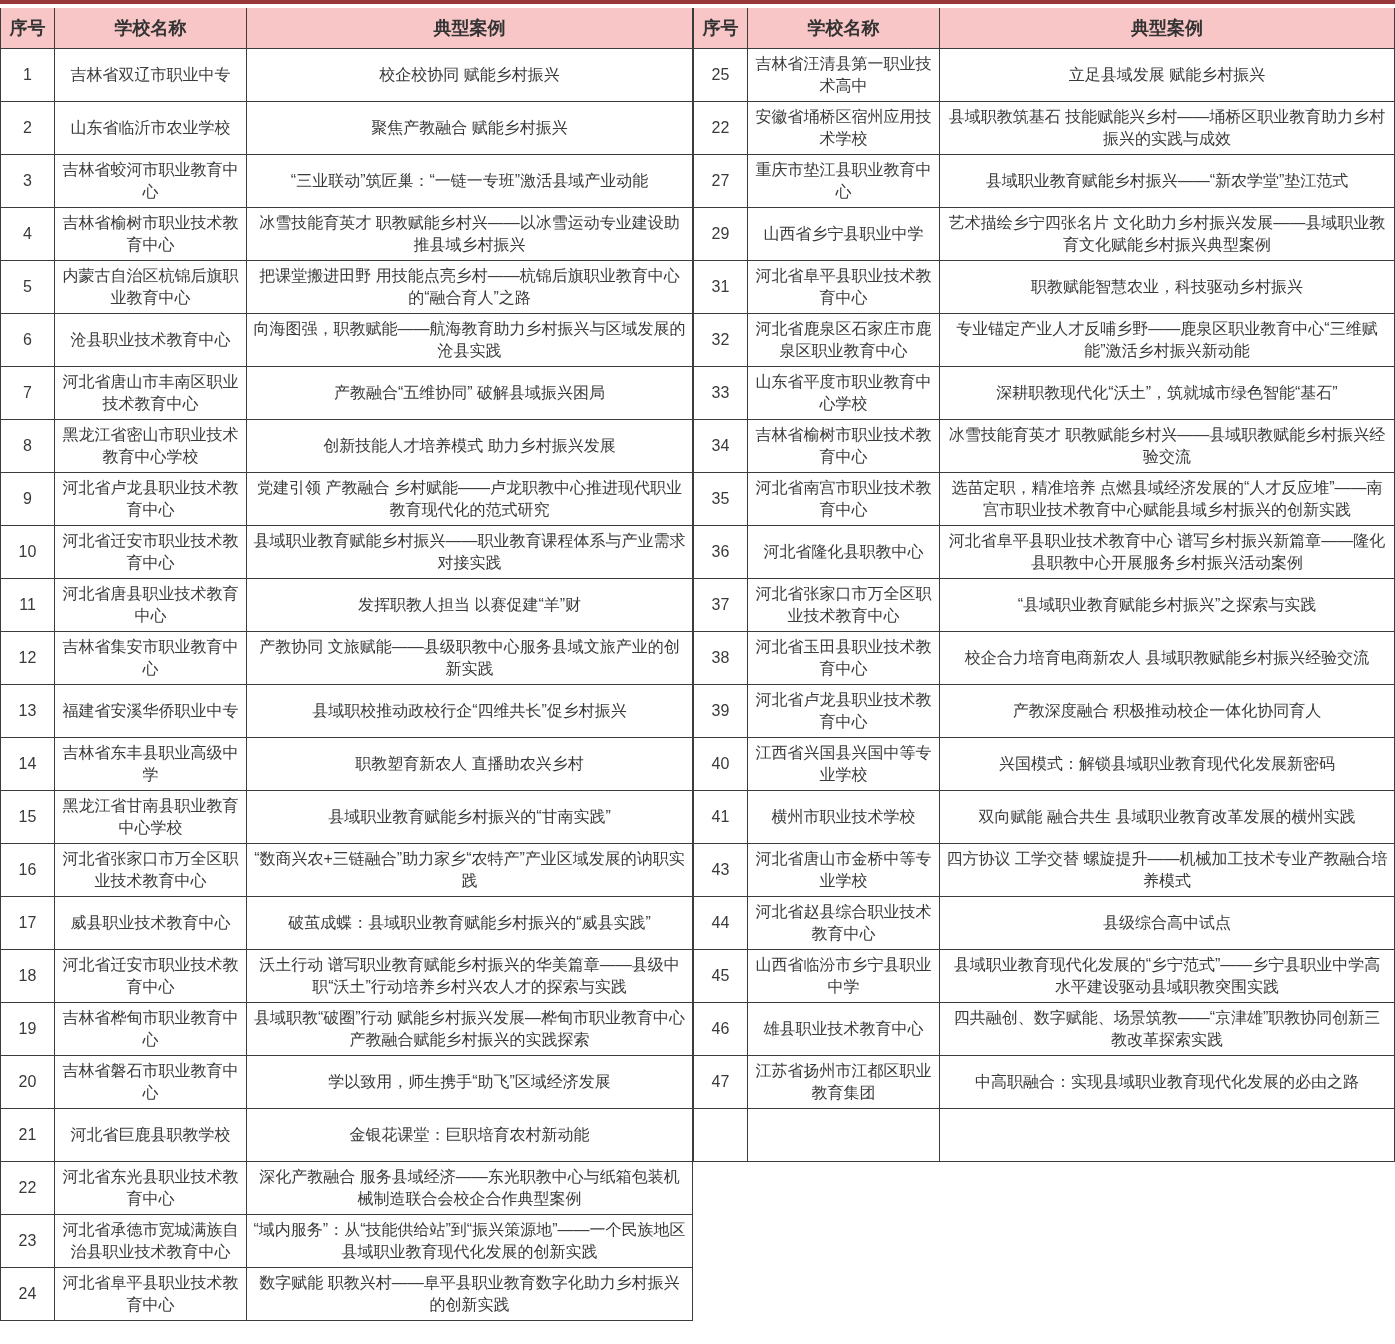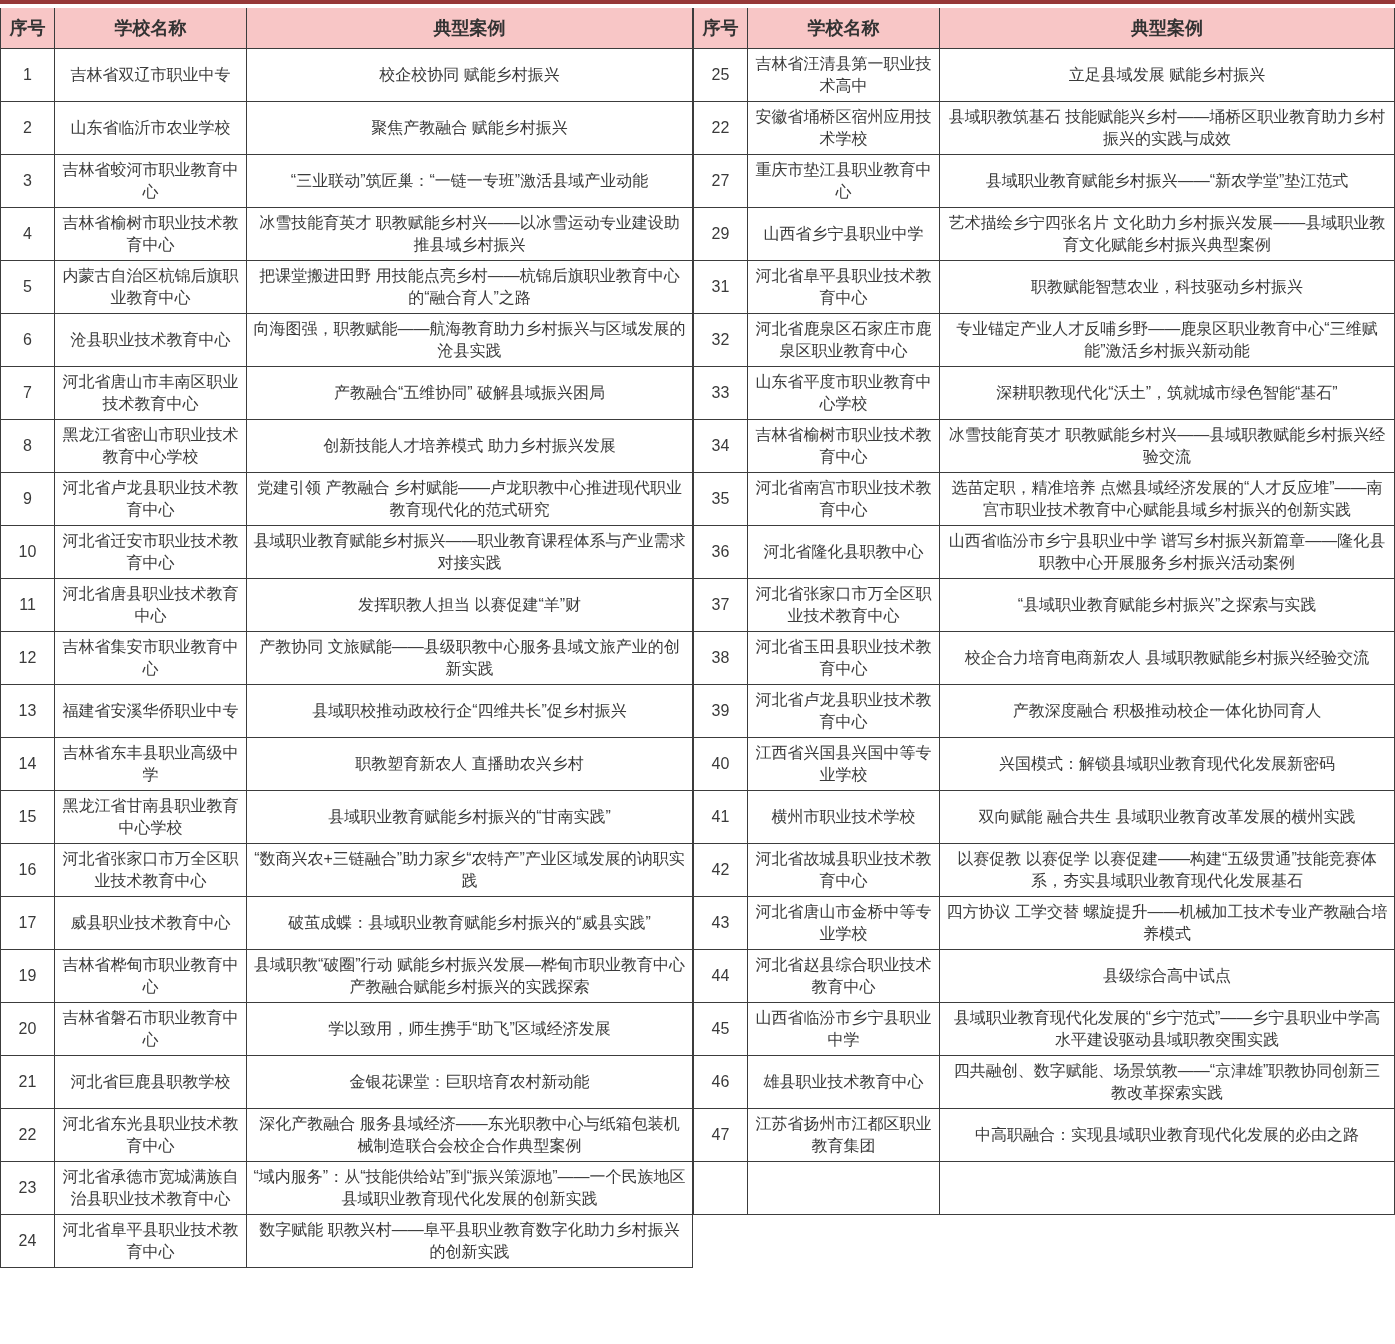--- a/index.html
+++ b/index.html
@@ -157,20 +157,25 @@
             <td class="cell-no">16</td>
             <td class="cell-school">河北省张家口市万全区职业技术教育中心</td>
             <td class="cell-case">“数商兴农+三链融合”助力家乡“农特产”产业区域发展的讷职实践</td>
           </tr>
           <tr class="data-row">
             <td class="cell-no">17</td>
             <td class="cell-school">威县职业技术教育中心</td>
             <td class="cell-case">破茧成蝶：县域职业教育赋能乡村振兴的“威县实践”</td>
           </tr>
           <tr class="data-row">
+            <td class="cell-no">18</td>
+            <td class="cell-school">河北省迁安市职业技术教育中心</td>
+            <td class="cell-case">沃土行动 谱写职业教育赋能乡村振兴的华美篇章——县级中职“沃土”行动培养乡村兴农人才的探索与实践</td>
+          </tr>
+          <tr class="data-row">
             <td class="cell-no">19</td>
             <td class="cell-school">吉林省桦甸市职业教育中心</td>
             <td class="cell-case">县域职教“破圈”行动 赋能乡村振兴发展—桦甸市职业教育中心产教融合赋能乡村振兴的实践探索</td>
           </tr>
           <tr class="data-row">
             <td class="cell-no">20</td>
             <td class="cell-school">吉林省磐石市职业教育中心</td>
             <td class="cell-case">学以致用，师生携手“助飞”区域经济发展</td>
           </tr>
           <tr class="data-row">
@@ -251,21 +256,21 @@
             <td class="cell-case">冰雪技能育英才 职教赋能乡村兴——县域职教赋能乡村振兴经验交流</td>
           </tr>
           <tr class="data-row">
             <td class="cell-no">35</td>
             <td class="cell-school">河北省南宫市职业技术教育中心</td>
             <td class="cell-case">选苗定职，精准培养 点燃县域经济发展的“人才反应堆”——南宫市职业技术教育中心赋能县域乡村振兴的创新实践</td>
           </tr>
           <tr class="data-row">
             <td class="cell-no">36</td>
             <td class="cell-school">河北省隆化县职教中心</td>
-            <td class="cell-case">山西省临汾市乡宁县职业中学 谱写乡村振兴新篇章——隆化县职教中心开展服务乡村振兴活动案例</td>
+            <td class="cell-case">河北省阜平县职业技术教育中心 谱写乡村振兴新篇章——隆化县职教中心开展服务乡村振兴活动案例</td>
           </tr>
           <tr class="data-row">
             <td class="cell-no">37</td>
             <td class="cell-school">河北省张家口市万全区职业技术教育中心</td>
             <td class="cell-case">“县域职业教育赋能乡村振兴”之探索与实践</td>
           </tr>
           <tr class="data-row">
             <td class="cell-no">38</td>
             <td class="cell-school">河北省玉田县职业技术教育中心</td>
             <td class="cell-case">校企合力培育电商新农人 县域职教赋能乡村振兴经验交流</td>
@@ -279,25 +284,20 @@
             <td class="cell-no">40</td>
             <td class="cell-school">江西省兴国县兴国中等专业学校</td>
             <td class="cell-case">兴国模式：解锁县域职业教育现代化发展新密码</td>
           </tr>
           <tr class="data-row">
             <td class="cell-no">41</td>
             <td class="cell-school">横州市职业技术学校</td>
             <td class="cell-case">双向赋能 融合共生 县域职业教育改革发展的横州实践</td>
           </tr>
           <tr class="data-row">
-            <td class="cell-no">42</td>
-            <td class="cell-school">河北省故城县职业技术教育中心</td>
-            <td class="cell-case">以赛促教 以赛促学 以赛促建——构建“五级贯通”技能竞赛体系，夯实县域职业教育现代化发展基石</td>
-          </tr>
-          <tr class="data-row">
             <td class="cell-no">43</td>
             <td class="cell-school">河北省唐山市金桥中等专业学校</td>
             <td class="cell-case">四方协议 工学交替 螺旋提升——机械加工技术专业产教融合培养模式</td>
           </tr>
           <tr class="data-row">
             <td class="cell-no">44</td>
             <td class="cell-school">河北省赵县综合职业技术教育中心</td>
             <td class="cell-case">县级综合高中试点</td>
           </tr>
           <tr class="data-row">

